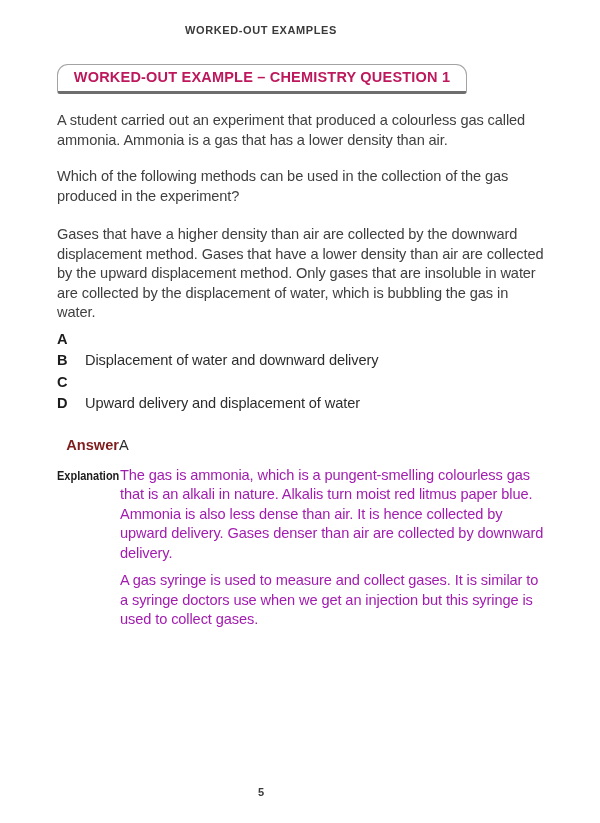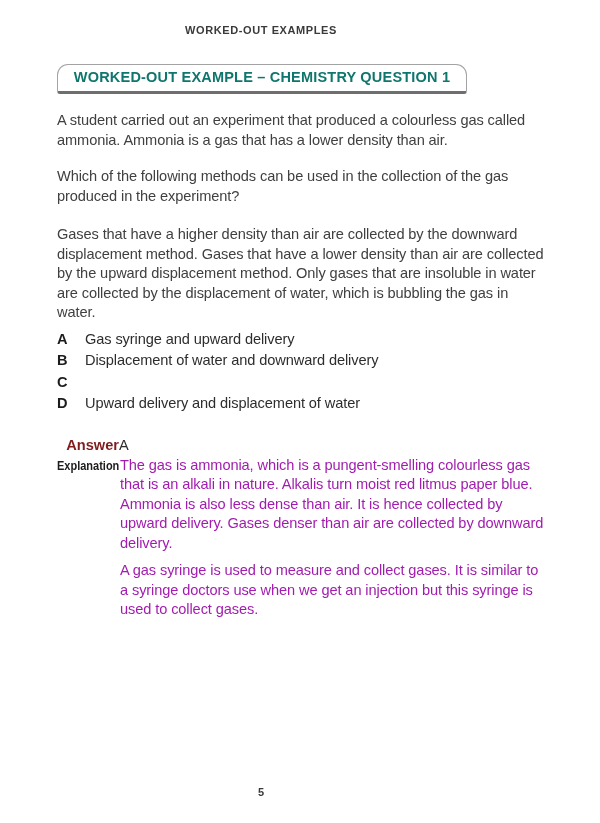--- a/index.html
+++ b/index.html
@@ -26,21 +26,21 @@
     margin: 28px 55px 0 57px;
     border: 1.5px solid #a3a3a3;
     border-bottom: 3px solid #6e6e6e;
     border-radius: 11px 11px 3px 3px;
     height: 30px;
     line-height: 25.5px;
     text-align: center;
     font-weight: bold;
     font-size: 14.5px;
     letter-spacing: 0.2px;
-    color: #0f766e;
+    color: #be185d;
     background: #fff;
   }
 
   .content { margin: 0 55px 0 57px; width: 489px; }
 
   .para {
     font-size: 14.6px;
     line-height: 19.5px;
     color: #404040;
     letter-spacing: -0.1px;
@@ -67,21 +67,21 @@
     margin-top: 20px;
     display: grid;
     grid-template-columns: 62px 1fr;
     font-size: 14.6px;
     line-height: 20px;
   }
   .answer-label { font-weight: bold; color: #7f1d1d; text-align: right; }
   .answer-value { color: #2d2d2d; }
 
   .explanation-row {
-    margin-top: 1px;
+    margin-top: 11px;
     display: grid;
     grid-template-columns: 63px 1fr;
   }
   .explanation-label {
     font-weight: bold;
     font-size: 12.5px;
     color: #1c1c1c;
     transform: scaleX(0.88);
     transform-origin: left top;
     padding-top: 3px;
@@ -121,21 +121,20 @@
 
     <p class="para intro1">A student carried out an experiment that produced a colourless gas called ammonia. Ammonia is a gas that has a lower density than air.</p>
 
     <p class="para prompt">Which of the following methods can be used in the collection of the gas produced in the experiment?</p>
 
     <p class="para intro2">Gases that have a higher density than air are collected by the downward displacement method. Gases that have a lower density than air are collected by the upward displacement method. Only gases that are insoluble in water are collected by the displacement of water, which is bubbling the gas in water.</p>
 
     <div class="options">
       <div class="option">
         <span class="letter">A</span>
-        <span class="opt-text">Gas syringe and upward delivery</span>
       </div>
       <div class="option">
         <span class="letter">B</span>
         <span class="opt-text">Displacement of water and downward delivery</span>
       </div>
       <div class="option">
         <span class="letter">C</span>
       </div>
       <div class="option">
         <span class="letter">D</span>

